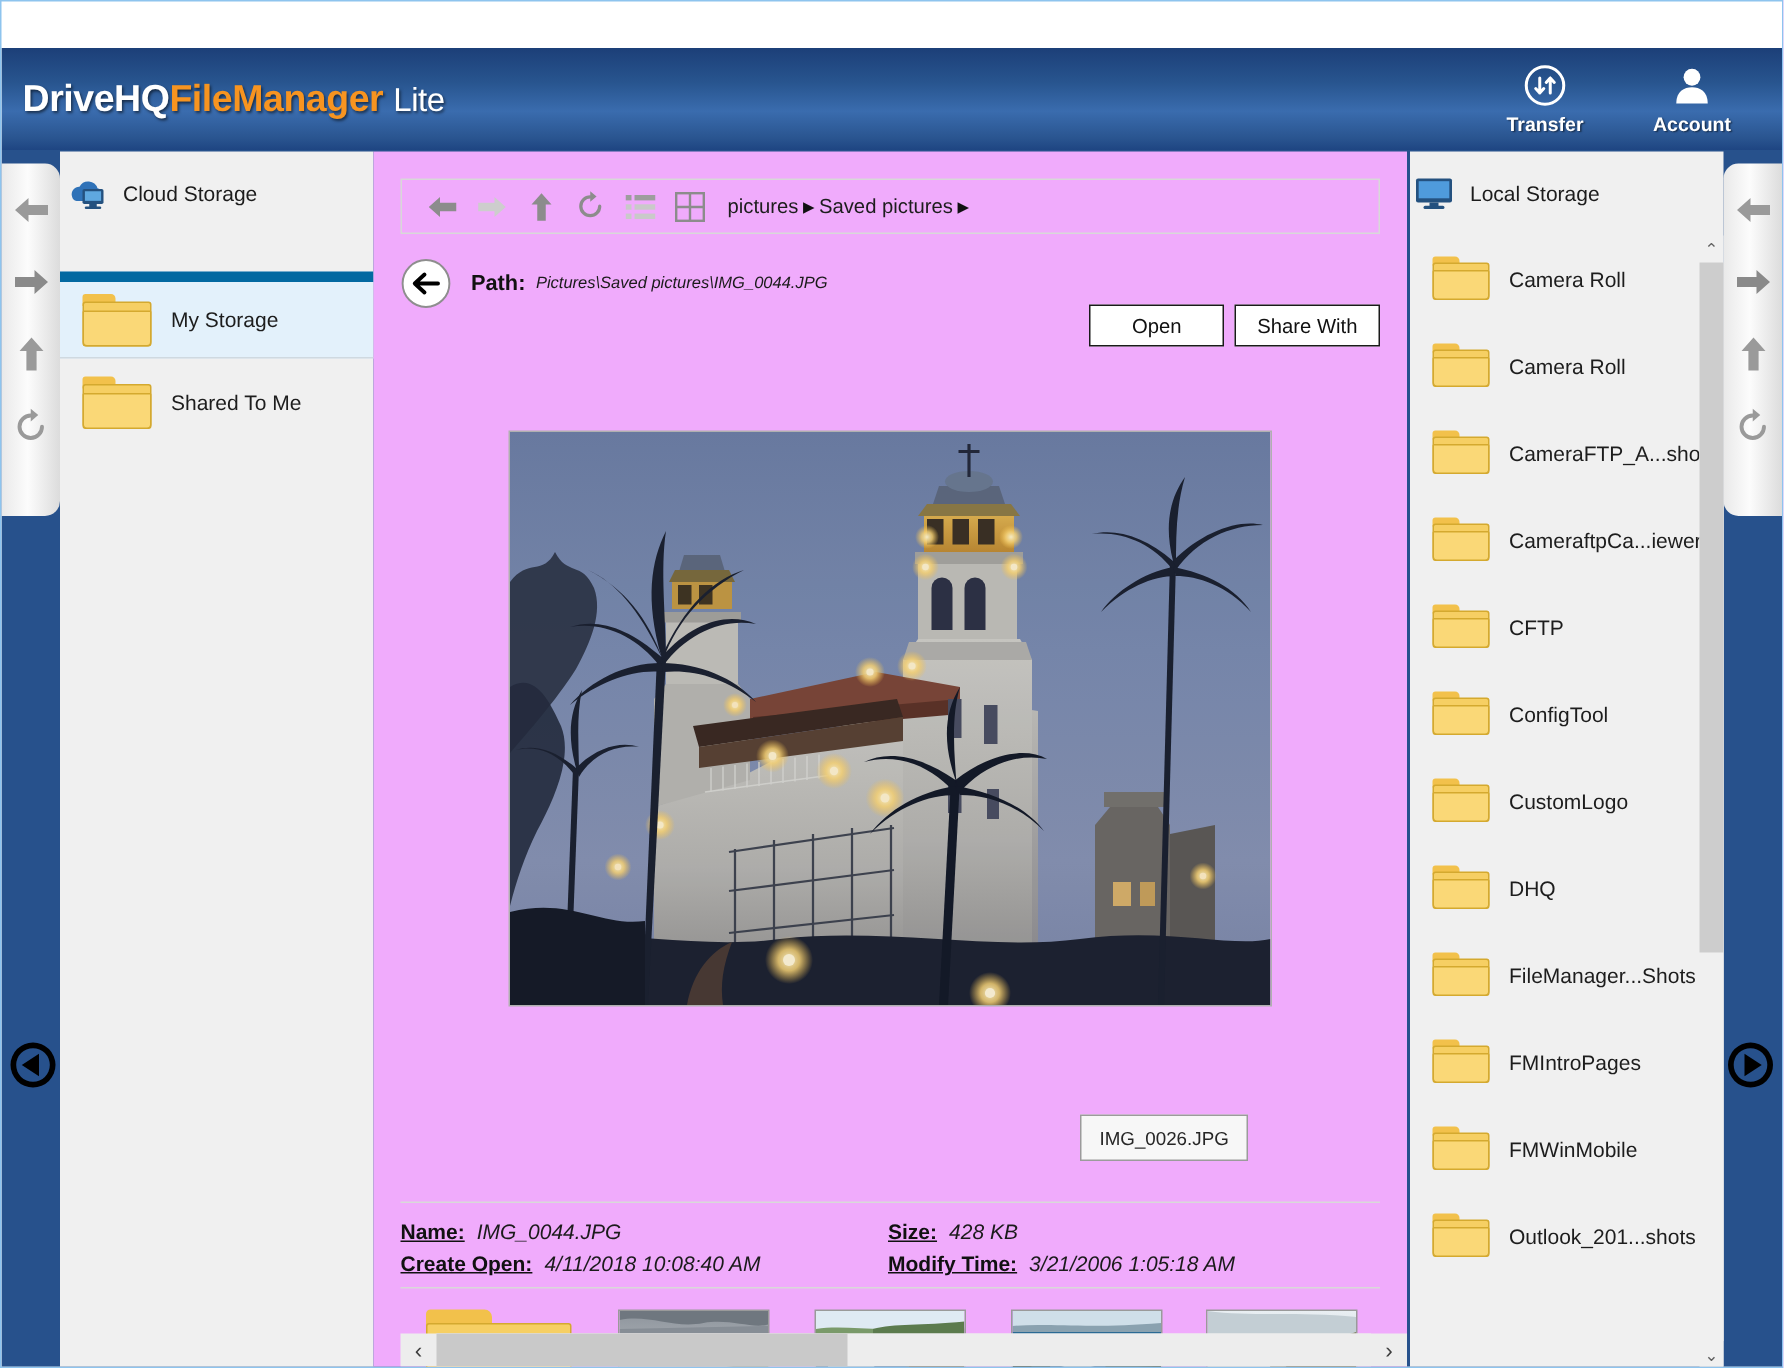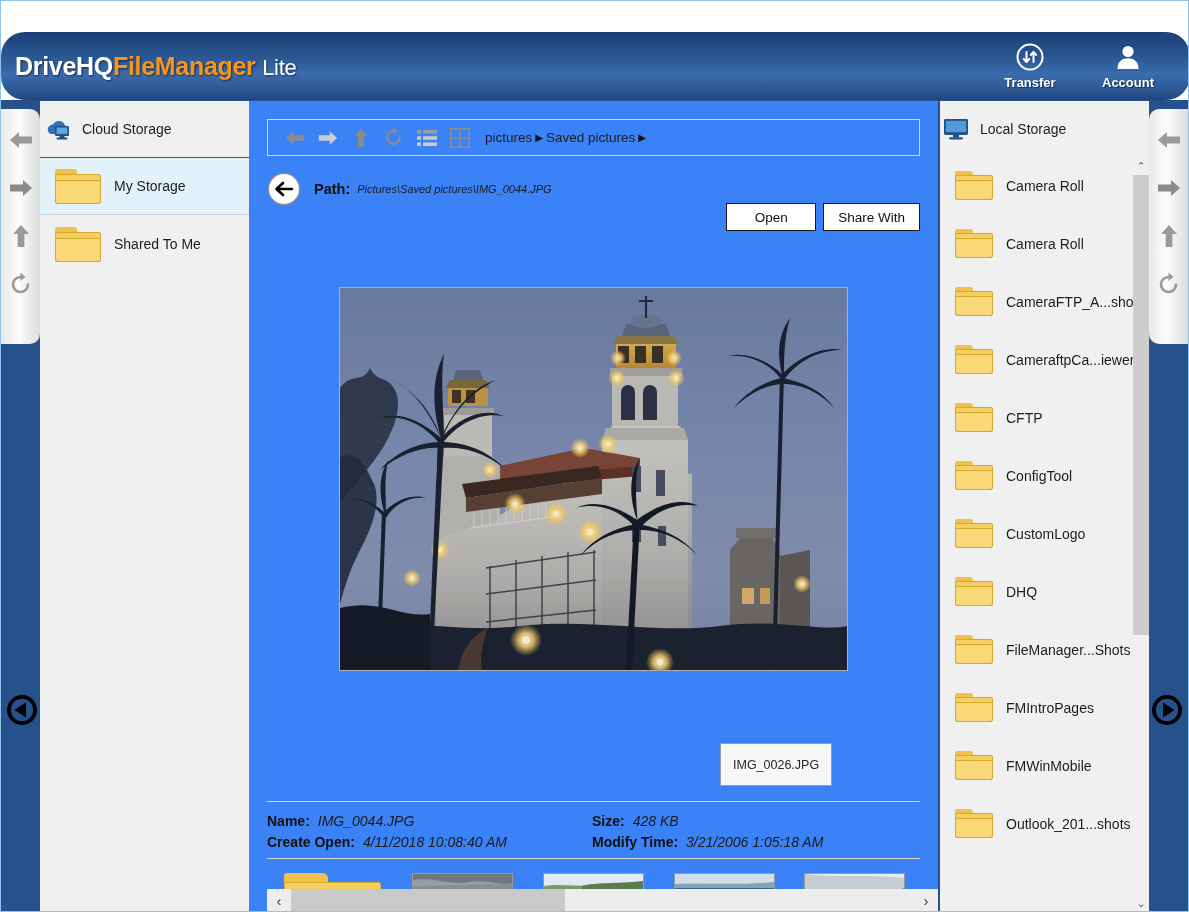--- a/index.html
+++ b/index.html
@@ -28,21 +28,21 @@
   .win-btns { margin-left:auto; display:flex; height:31px; }
   .win-btn {
     width:46px; height:31px; display:flex; align-items:center;
     justify-content:center; cursor:pointer; color:#101010;
   }
 
   
   .header {
     position:absolute; top:31px; left:0; width:1189px; height:68px;
     background:linear-gradient(180deg,#1c3f78 0%, #28558f 34%, #3a6cae 62%, #2a5590 88%, #1e4582 100%);
-    display:flex; align-items:center;border-radius:24px;
+    display:flex; align-items:center;
   }
   .brand { margin-left:14px; font-size:25px; font-weight:bold; letter-spacing:-0.3px;
            text-shadow:1px 1px 2px rgba(0,0,0,.55); }
   .brand .w1 { color:#ffffff; }
   .brand .w2 { color:#f79420; }
   .brand .w3 { color:#ffffff; font-weight:normal; font-size:22px; }
   .hdr-actions { margin-left:auto; display:flex; gap:22px; margin-right:24px; }
   .hdr-act { width:76px; display:flex; flex-direction:column; align-items:center;
              gap:3px; cursor:pointer; }
   .hdr-act .lbl { color:#fff; font-size:13px; font-weight:bold;
@@ -79,21 +79,21 @@
   .panel.left { left:39px; }
   .panel.right { right:39px; }
   .panel-head { height:56px; display:flex; align-items:center; padding-left:2px; gap:10px; }
   .panel-head .ptitle { font-size:14px; color:#1c1c1c; }
 
   .folder-row {
     display:flex; align-items:center; gap:13px; height:58px;
     padding-left:15px; cursor:pointer; position:relative;
   }
   .folder-row .fname { font-size:14px; color:#1d1d1d; white-space:nowrap; }
-  .folder-row.selected { background:#e3f1fb; border-top:1px solid #0369a1; border-bottom:1px solid #cfd9e0; }
+  .folder-row.selected { background:#e3f1fb; border-top:7px solid #0369a1; border-bottom:1px solid #cfd9e0;margin-top:24px; }
 
   
   .folder { width:46px; height:35px; position:relative; flex:0 0 auto; }
   .folder .tab {
     position:absolute; left:0; top:0; width:22px; height:8px;
     background:#f2c14b; border-radius:2px 3px 0 0;
   }
   .folder .back {
     position:absolute; left:0; top:5px; width:46px; height:30px;
     background:#f6cf63; border:1px solid #d4a92f; border-radius:2px;
@@ -115,21 +115,21 @@
   .vscroll .thumb { position:absolute; top:18px; left:0; width:16px; height:460px; background:#cdcdcd; }
   .vscroll .arrow { position:absolute; left:0; width:16px; height:18px;
                     display:flex; align-items:center; justify-content:center;
                     color:#606060; font-size:11px; cursor:pointer; }
   .vscroll .arrow.up { top:0; }
   .vscroll .arrow.dn { bottom:0; }
 
   
   .main {
     position:absolute; top:100px; left:248px; width:689px; height:811px;
-    background:#3b82f6;
+    background:#f0abfc;
   }
   .toolbar {
     margin:18px 18px 0 18px; height:37px; border:1px solid #d8d8d8;
     display:flex; align-items:center; padding:0 10px; gap:0;
   }
   .tb-btn { width:33px; height:33px; display:flex; align-items:center;
             justify-content:center; cursor:pointer; }
   .crumbs { display:flex; align-items:center; font-size:13.5px; color:#1d1d1d;
             margin-left:9px; gap:3px; }
   .crumbs .sep { font-size:10px; color:#111; }
@@ -154,26 +154,26 @@
 
   
   .info {
     position:absolute; top:700px; left:18px; width:653px; height:58px;
     border-top:1px solid #d9d9d9; border-bottom:1px solid #d9d9d9;
     padding-top:11px;
   }
   .info-line { display:flex; height:21px; }
   .info-col { display:flex; align-items:baseline; }
   .info-col.c1 { width:325px; }
-  .ikey { font-size:14px; font-weight:bold; color:#111; }
+  .ikey { font-size:14px; font-weight:bold; color:#111;text-decoration:underline; }
   .ival { font-size:14px; font-style:italic; color:#1b1b1b; margin-left:8px; }
 
   
   .tooltip {
-    position:absolute; left:719px; top:742px; height:43px; padding:0 12px;
+    position:absolute; left:719px; top:742px; height:31px; padding:0 12px;
     background:#f7f7f7; border:1px solid #9b9b9b; display:flex;
     align-items:center; font-size:12.5px; color:#262626; z-index:40;
   }
 
   
   .thumbs { position:absolute; top:772px; left:18px; width:653px; height:116px; display:flex; gap:0; }
   .thumb-item { width:131px; display:flex; flex-direction:column; align-items:center; cursor:pointer; }
   .thumb-box { width:101px; height:67px; border:1px solid #9a9a9a; overflow:hidden; position:relative; }
   .thumb-folder { width:97px; height:74px; position:relative; }
   .thumb-folder .tab { position:absolute; left:0; top:0; width:44px; height:13px;

